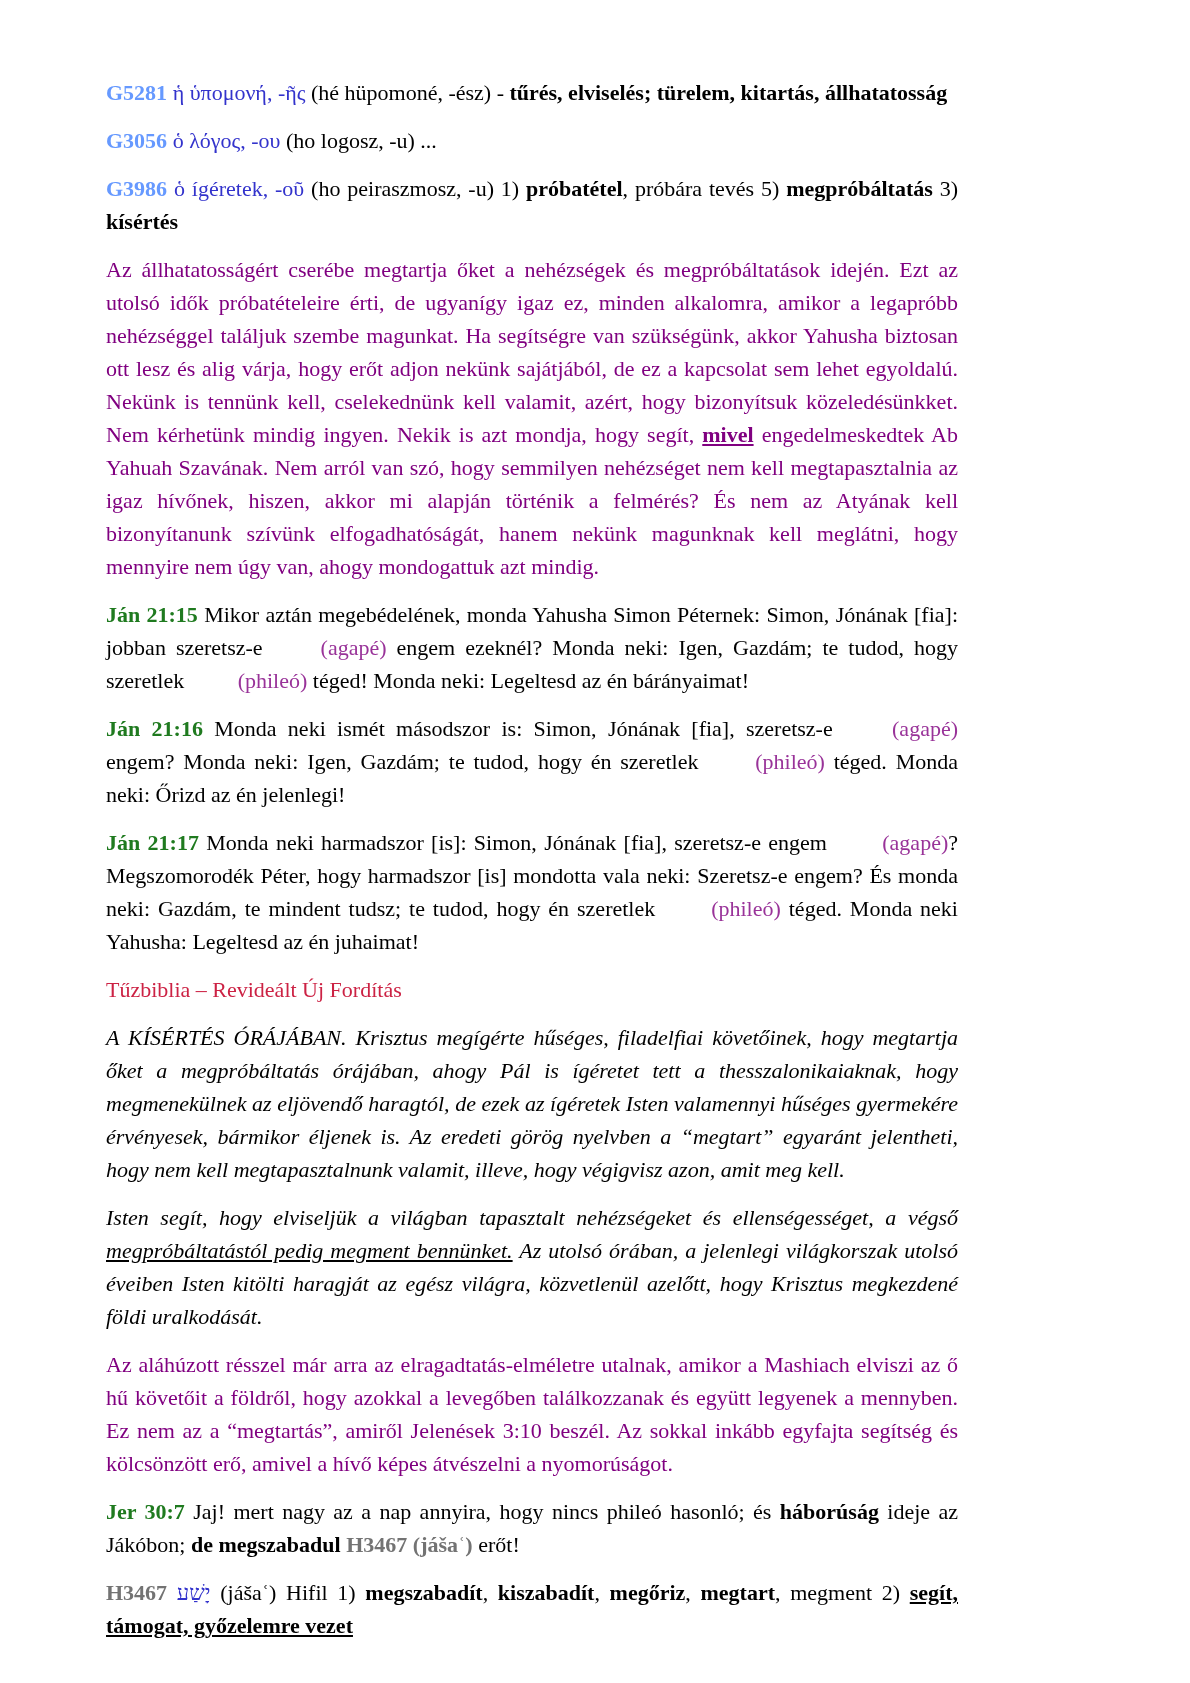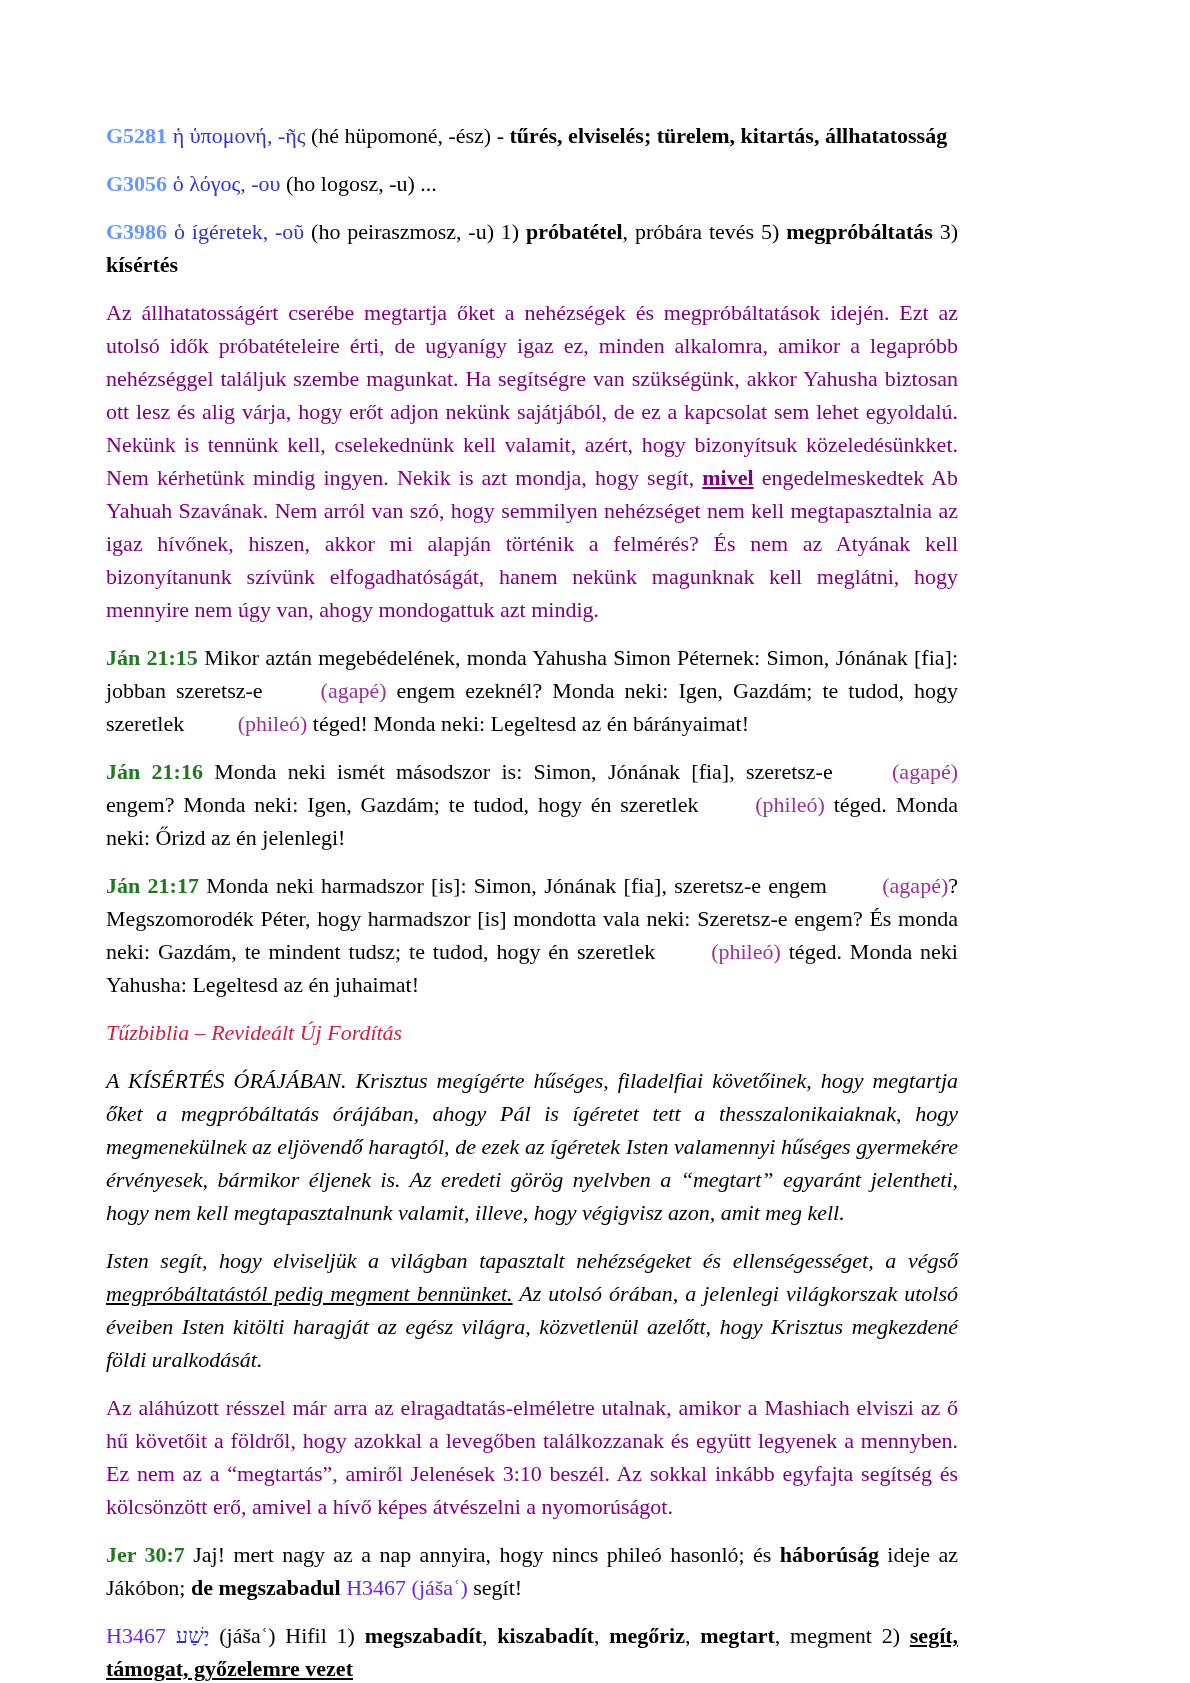--- a/index.html
+++ b/index.html
@@ -10,38 +10,38 @@
   body {
     width: 1190px;
     height: 1683px;
     font-family: "Liberation Serif", "DejaVu Serif", serif;
     color: #000000;
   }
   .page {
     box-sizing: border-box;
     width: 1062px;
     height: 1683px;
-    padding: 119px 104px 40px 106px;
+    padding: 76px 104px 40px 106px;
     overflow: hidden;
     background: #FFFFFF;
   }
   p.doc-p {
     margin: 0 0 15px 0;
     font-size: 22px;
     line-height: 33px;
     text-align: justify;
   }
   
   .p-purple { color: #800080; }
   .p-italic { font-style: italic; }
-  .p-red    { color: #CC2244; font-style: italic; }
+  .p-red    { color: #CC2244; }
   
   .s-plain  { }
   .s-gnum   { color: #6699FF; font-weight: bold; }
-  .s-hnum   { color: #6d28d9; font-weight: normal; }
+  .s-hnum   { color: #737373; font-weight: bold; }
   .s-greek  { color: #3333CC; }
   .s-hebrew { color: #3333CC; }
   .s-bold   { font-weight: bold; }
   .s-boldu  { font-weight: bold; text-decoration: underline; }
   .s-underline { text-decoration: underline; }
   .s-verse  { color: #1F7A1F; font-weight: bold; }
   .s-love   { color: #993399; margin-left: 48px; }
 </style>
 </head>
 <body>
@@ -51,15 +51,15 @@
   <p class="doc-p"><span class="s-gnum">G3056</span><span class="s-greek"> ὁ λόγος, -ου </span><span class="s-plain">(ho logosz, -u) ...</span></p>
   <p class="doc-p"><span class="s-gnum">G3986</span><span class="s-greek"> ὁ ígéretek, -οῦ </span><span class="s-plain">(ho peiraszmosz, -u) 1) </span><span class="s-bold">próbatétel</span><span class="s-plain">, próbára tevés 5) </span><span class="s-bold">megpróbáltatás</span><span class="s-plain"> 3) </span><span class="s-bold">kísértés</span></p>
   <p class="doc-p p-purple"><span class="s-plain">Az állhatatosságért cserébe megtartja őket a nehézségek és megpróbáltatások idején. Ezt az utolsó idők próbatételeire érti, de ugyanígy igaz ez, minden alkalomra, amikor a legapróbb nehézséggel találjuk szembe magunkat. Ha segítségre van szükségünk, akkor Yahusha biztosan ott lesz és alig várja, hogy erőt adjon nekünk sajátjából, de ez a kapcsolat sem lehet egyoldalú. Nekünk is tennünk kell, cselekednünk kell valamit, azért, hogy bizonyítsuk közeledésünkket. Nem kérhetünk mindig ingyen. Nekik is azt mondja, hogy segít, </span><span class="s-boldu">mivel</span><span class="s-plain"> engedelmeskedtek Ab Yahuah Szavának. Nem arról van szó, hogy semmilyen nehézséget nem kell megtapasztalnia az igaz hívőnek, hiszen, akkor mi alapján történik a felmérés? És nem az Atyának kell bizonyítanunk szívünk elfogadhatóságát, hanem nekünk magunknak kell meglátni, hogy mennyire nem úgy van, ahogy mondogattuk azt mindig.</span></p>
   <p class="doc-p"><span class="s-verse">Ján 21:15</span><span class="s-plain"> Mikor aztán megebédelének, monda Yahusha Simon Péternek: Simon, Jónának [fia]: jobban szeretsz-e </span><span class="s-love">(agapé)</span><span class="s-plain"> engem ezeknél? Monda neki: Igen, Gazdám; te tudod, hogy szeretlek </span><span class="s-love">(phileó)</span><span class="s-plain"> téged! Monda neki: Legeltesd az én bárányaimat!</span></p>
   <p class="doc-p"><span class="s-verse">Ján 21:16</span><span class="s-plain"> Monda neki ismét másodszor is: Simon, Jónának [fia], szeretsz-e </span><span class="s-love">(agapé)</span><span class="s-plain"> engem? Monda neki: Igen, Gazdám; te tudod, hogy én szeretlek </span><span class="s-love">(phileó)</span><span class="s-plain"> téged. Monda neki: Őrizd az én jelenlegi!</span></p>
   <p class="doc-p"><span class="s-verse">Ján 21:17</span><span class="s-plain"> Monda neki harmadszor [is]: Simon, Jónának [fia], szeretsz-e engem </span><span class="s-love">(agapé)</span><span class="s-plain">? Megszomorodék Péter, hogy harmadszor [is] mondotta vala neki: Szeretsz-e engem? És monda neki: Gazdám, te mindent tudsz; te tudod, hogy én szeretlek </span><span class="s-love">(phileó)</span><span class="s-plain"> téged. Monda neki Yahusha: Legeltesd az én juhaimat!</span></p>
   <p class="doc-p p-red"><span class="s-plain">Tűzbiblia – Revideált Új Fordítás</span></p>
   <p class="doc-p p-italic"><span class="s-plain">A KÍSÉRTÉS ÓRÁJÁBAN. Krisztus megígérte hűséges, filadelfiai követőinek, hogy megtartja őket a megpróbáltatás órájában, ahogy Pál is ígéretet tett a thesszalonikaiaknak, hogy megmenekülnek az eljövendő haragtól, de ezek az ígéretek Isten valamennyi hűséges gyermekére érvényesek, bármikor éljenek is. Az eredeti görög nyelvben a “megtart” egyaránt jelentheti, hogy nem kell megtapasztalnunk valamit, illeve, hogy végigvisz azon, amit meg kell.</span></p>
   <p class="doc-p p-italic"><span class="s-plain">Isten segít, hogy elviseljük a világban tapasztalt nehézségeket és ellenségességet, a végső </span><span class="s-underline">megpróbáltatástól pedig megment bennünket.</span><span class="s-plain"> Az utolsó órában, a jelenlegi világkorszak utolsó éveiben Isten kitölti haragját az egész világra, közvetlenül azelőtt, hogy Krisztus megkezdené földi uralkodását.</span></p>
   <p class="doc-p p-purple"><span class="s-plain">Az aláhúzott résszel már arra az elragadtatás-elméletre utalnak, amikor a Mashiach elviszi az ő hű követőit a földről, hogy azokkal a levegőben találkozzanak és együtt legyenek a mennyben. Ez nem az a “megtartás”, amiről Jelenések 3:10 beszél. Az sokkal inkább egyfajta segítség és kölcsönzött erő, amivel a hívő képes átvészelni a nyomorúságot.</span></p>
-  <p class="doc-p"><span class="s-verse">Jer 30:7</span><span class="s-plain"> Jaj! mert nagy az a nap annyira, hogy nincs phileó hasonló; és </span><span class="s-bold">háborúság</span><span class="s-plain"> ideje az Jákóbon; </span><span class="s-bold">de megszabadul</span><span class="s-plain"> </span><span class="s-hnum">H3467 (jášaʿ)</span><span class="s-plain"> segít!</span></p>
+  <p class="doc-p"><span class="s-verse">Jer 30:7</span><span class="s-plain"> Jaj! mert nagy az a nap annyira, hogy nincs phileó hasonló; és </span><span class="s-bold">háborúság</span><span class="s-plain"> ideje az Jákóbon; </span><span class="s-bold">de megszabadul</span><span class="s-plain"> </span><span class="s-hnum">H3467 (jášaʿ)</span><span class="s-plain"> erőt!</span></p>
   <p class="doc-p"><span class="s-hnum">H3467</span><span class="s-hebrew"> יָשַׁע </span><span class="s-plain">(jášaʿ) Hifil 1) </span><span class="s-bold">megszabadít</span><span class="s-plain">, </span><span class="s-bold">kiszabadít</span><span class="s-plain">, </span><span class="s-bold">megőriz</span><span class="s-plain">, </span><span class="s-bold">megtart</span><span class="s-plain">, megment 2) </span><span class="s-boldu">segít, támogat, győzelemre vezet</span></p>
 </div>
 
 </body></html>

